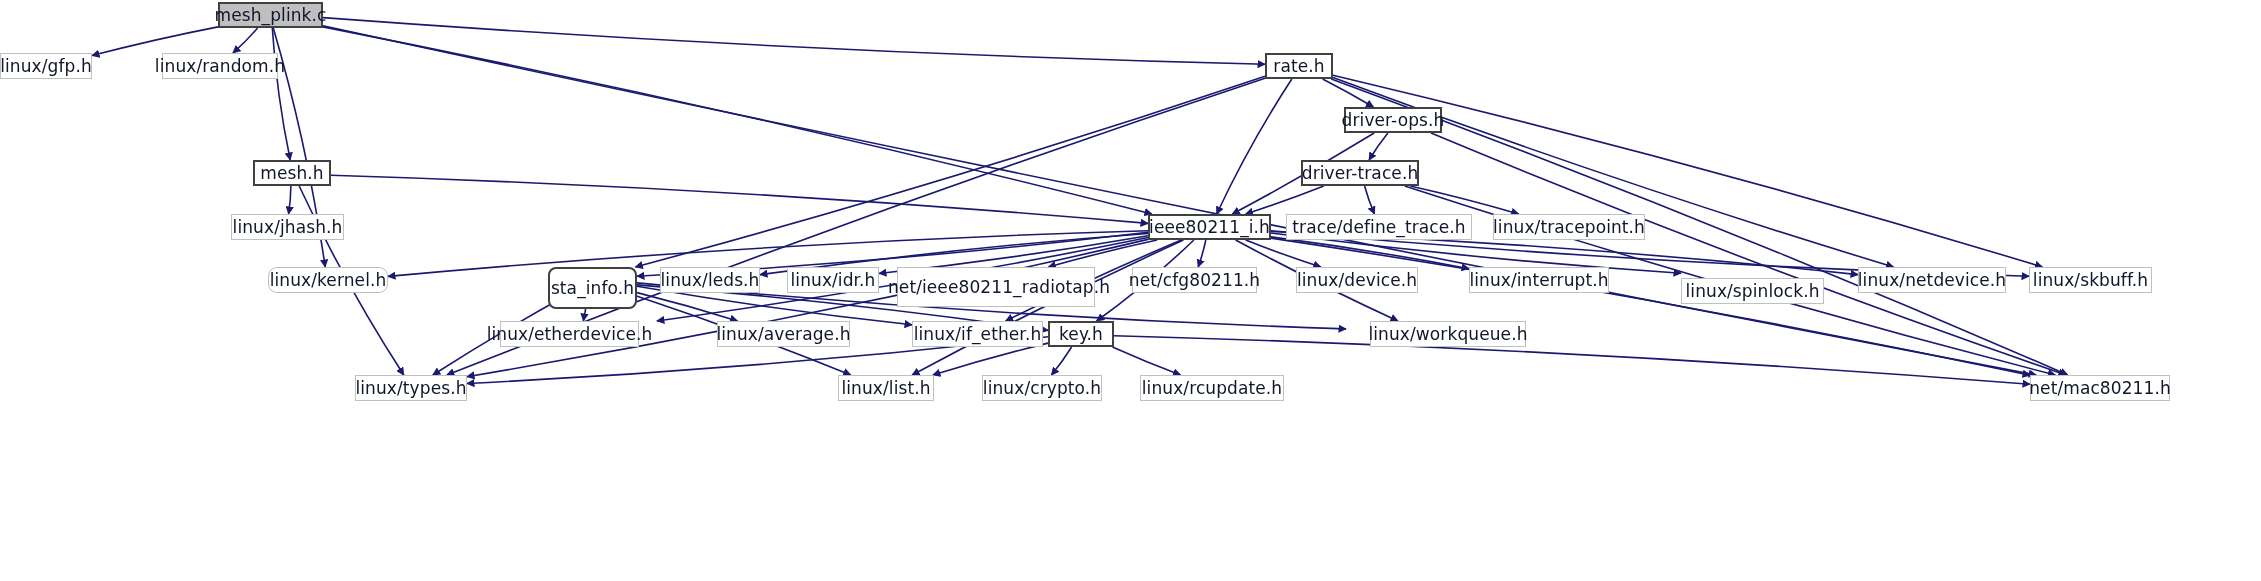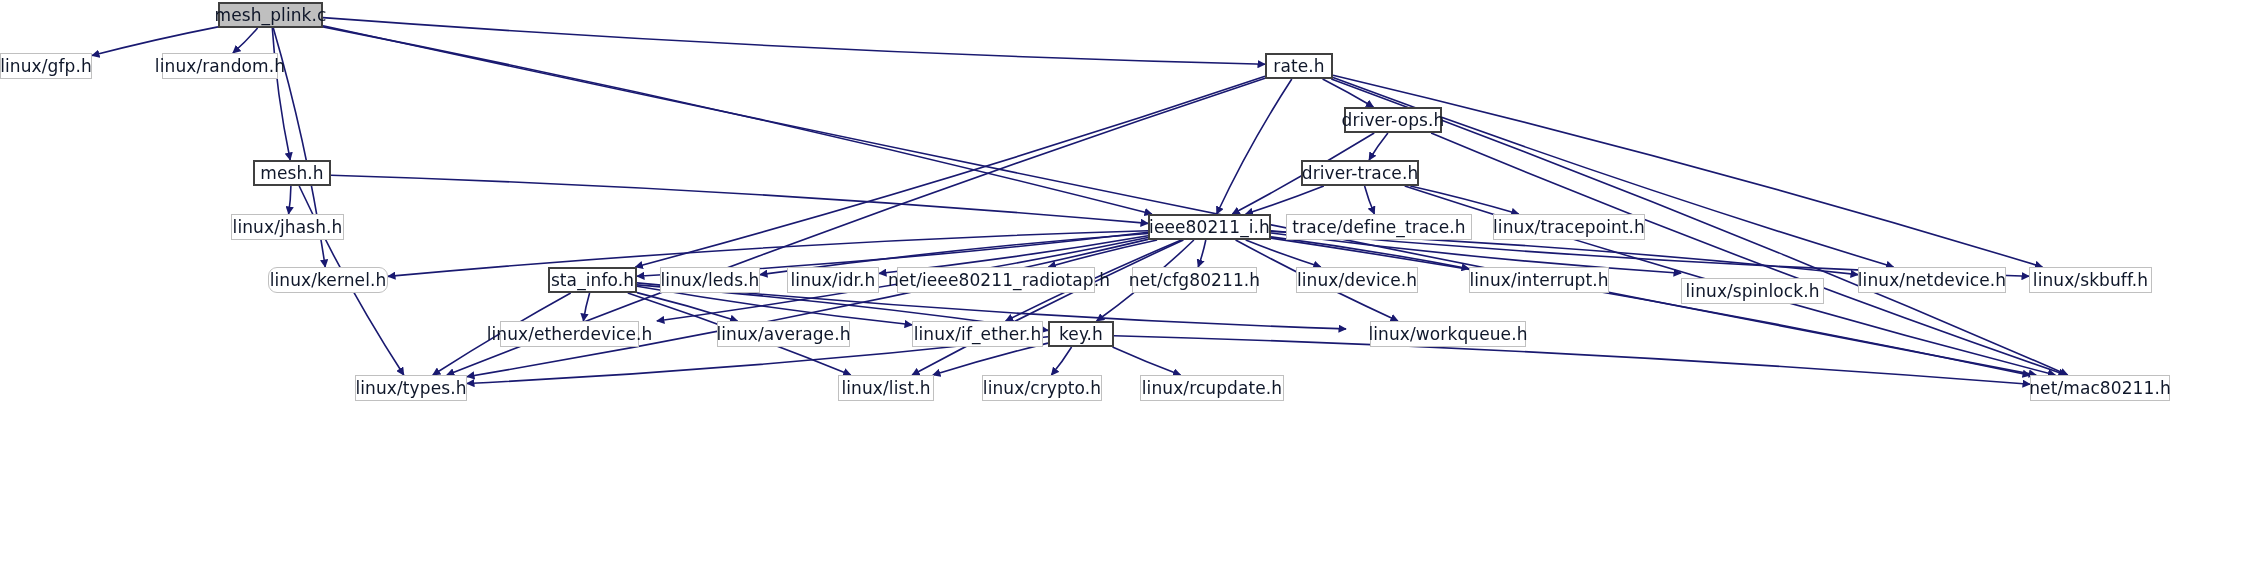--- a/index.html
+++ b/index.html
@@ -148,30 +148,30 @@
       </div>
       <div class="node" style="left: 1286px; top: 214px; width: 186px; height: 26px;">
         <span class="node-label">trace/define_trace.h</span>
       </div>
       <div class="node" style="left: 1493px; top: 214px; width: 152px; height: 26px;">
         <span class="node-label">linux/tracepoint.h</span>
       </div>
       <div class="node" style="left: 268px; top: 267px; width: 120px; height: 26px; border-radius: 9px;">
         <span class="node-label">linux/kernel.h</span>
       </div>
-      <div class="node header-emph" style="left: 548px; top: 267px; width: 89px; height: 26px;">
+      <div class="node header-emph" style="left: 548px; top: 267px; width: 89px; height: 42px; border-radius: 8px;">
         <span class="node-label">sta_info.h</span>
       </div>
       <div class="node" style="left: 660px; top: 267px; width: 100px; height: 26px;">
         <span class="node-label">linux/leds.h</span>
       </div>
       <div class="node" style="left: 787px; top: 267px; width: 92px; height: 26px;">
         <span class="node-label">linux/idr.h</span>
       </div>
-      <div class="node" style="left: 897px; top: 267px; width: 198px; height: 26px; padding-left: 6px;">
+      <div class="node" style="left: 897px; top: 267px; width: 198px; height: 40px; padding-left: 6px;">
         <span class="node-label">net/ieee80211_radiotap.h</span>
       </div>
       <div class="node" style="left: 1132px; top: 267px; width: 125px; height: 26px;">
         <span class="node-label">net/cfg80211.h</span>
       </div>
       <div class="node" style="left: 1296px; top: 267px; width: 122px; height: 26px;">
         <span class="node-label">linux/device.h</span>
       </div>
       <div class="node" style="left: 1469px; top: 267px; width: 140px; height: 26px;">
         <span class="node-label">linux/interrupt.h</span>

